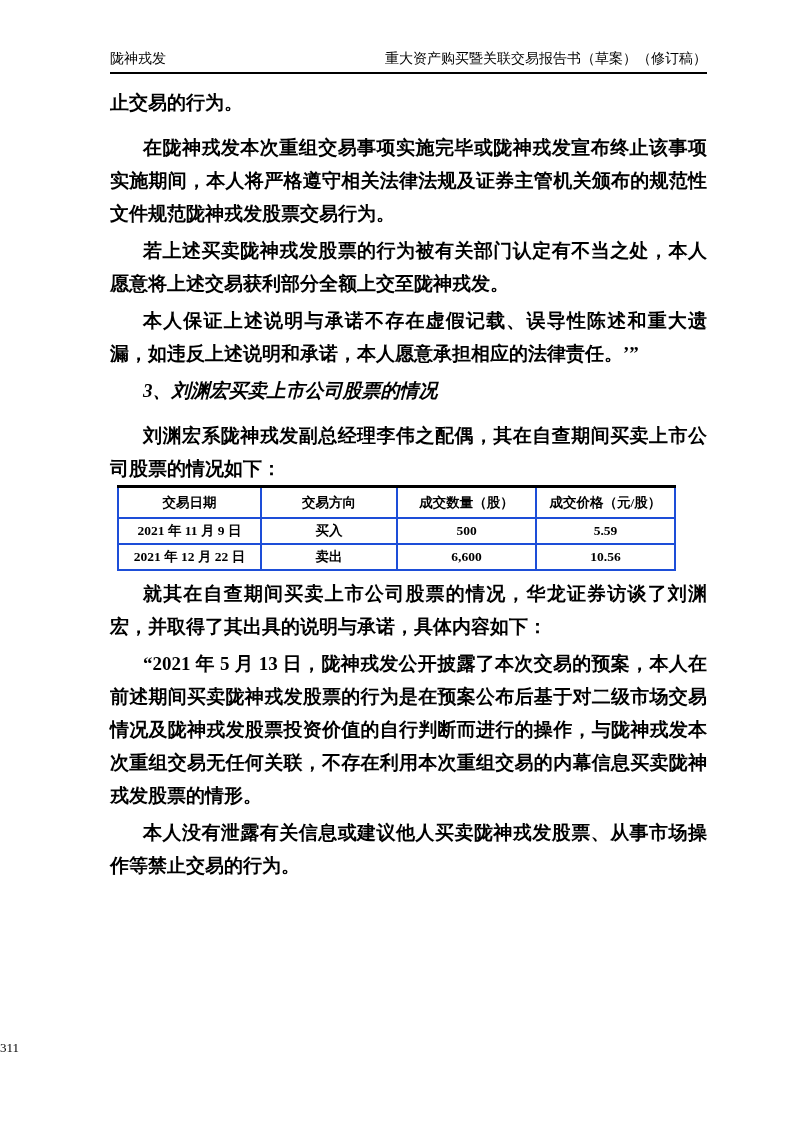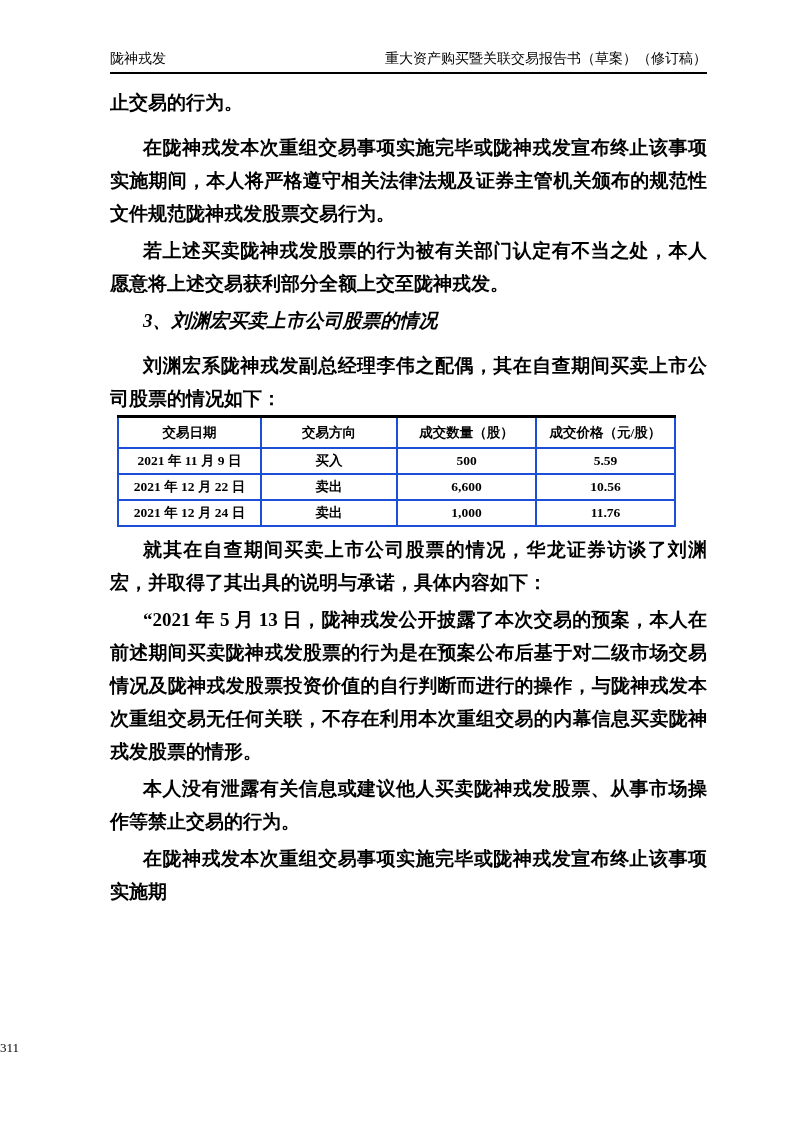--- a/index.html
+++ b/index.html
@@ -62,20 +62,21 @@
 
   <div class="doc-header">
     <span>陇神戎发</span>
     <span>重大资产购买暨关联交易报告书（草案）（修订稿）</span>
   </div>
 
   <div class="content">
     <p class="para no-indent">止交易的行为。</p>
     <p class="para">在陇神戎发本次重组交易事项实施完毕或陇神戎发宣布终止该事项实施期间，本人将严格遵守相关法律法规及证券主管机关颁布的规范性文件规范陇神戎发股票交易行为。</p>
     <p class="para">若上述买卖陇神戎发股票的行为被有关部门认定有不当之处，本人愿意将上述交易获利部分全额上交至陇神戎发。</p>
+    <p class="para">本人保证上述说明与承诺不存在虚假记载、误导性陈述和重大遗漏，如违反上述说明和承诺，本人愿意承担相应的法律责任。’”</p>
 
     <p class="para heading">3、刘渊宏买卖上市公司股票的情况</p>
 
     <p class="para pre-table">刘渊宏系陇神戎发副总经理李伟之配偶，其在自查期间买卖上市公司股票的情况如下：</p>
 
     <table class="trade-table">
       <colgroup>
         <col style="width:143px">
           <col style="width:136px">
           <col style="width:139px">
@@ -95,30 +96,23 @@
           <td>买入</td>
           <td>500</td>
           <td>5.59</td>
         </tr>
         <tr>
           <td>2021 年 12 月 22 日</td>
           <td>卖出</td>
           <td>6,600</td>
           <td>10.56</td>
         </tr>
-        <tr>
-          <td>2021 年 12 月 24 日</td>
-          <td>卖出</td>
-          <td>1,000</td>
-          <td>11.76</td>
-        </tr>
       </tbody>
     </table>
 
     <p class="para">就其在自查期间买卖上市公司股票的情况，华龙证券访谈了刘渊宏，并取得了其出具的说明与承诺，具体内容如下：</p>
     <p class="para">“2021 年 5 月 13 日，陇神戎发公开披露了本次交易的预案，本人在前述期间买卖陇神戎发股票的行为是在预案公布后基于对二级市场交易情况及陇神戎发股票投资价值的自行判断而进行的操作，与陇神戎发本次重组交易无任何关联，不存在利用本次重组交易的内幕信息买卖陇神戎发股票的情形。</p>
     <p class="para">本人没有泄露有关信息或建议他人买卖陇神戎发股票、从事市场操作等禁止交易的行为。</p>
-    <p class="para">在陇神戎发本次重组交易事项实施完毕或陇神戎发宣布终止该事项实施期</p>
   </div>
 
   <div class="doc-footer">311</div>
 
 </div>
 
 </body></html>

